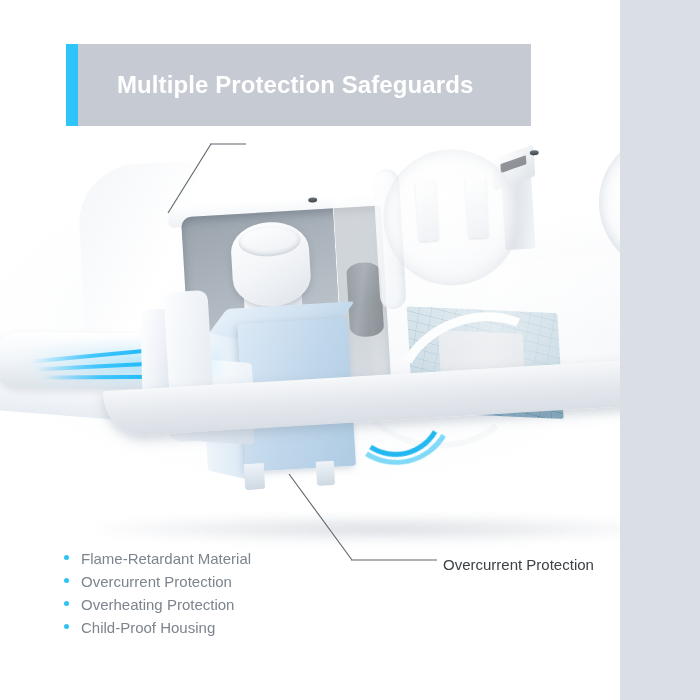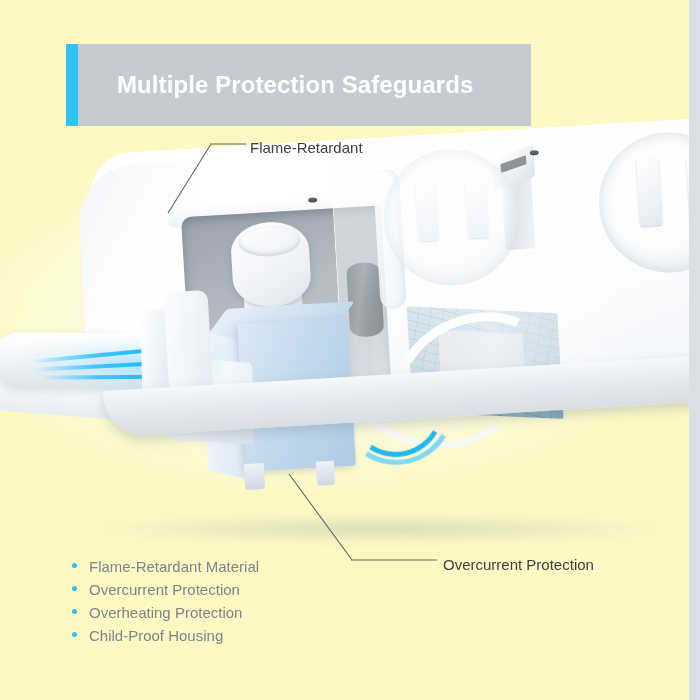--- a/index.html
+++ b/index.html
@@ -9,23 +9,23 @@
   body {
     width: 700px;
     height: 700px;
     overflow: hidden;
     font-family: "Liberation Sans", sans-serif;
     background: #dadee5;
   }
 
   #page {
     position: relative;
-    width: 689px;
+    width: 620px;
     height: 700px;
-    background: #fef9c3;
+    background: #ffffff;
     overflow: hidden;
   }
 
   
   #render-stage {
     position: absolute;
     left: 0; top: 0;
     width: 700px; height: 700px;
     overflow: hidden;
   }
@@ -437,21 +437,21 @@
     stroke: #5c646c;
     stroke-width: 1.1;
   }
 
   
   #feature-list {
     position: absolute;
     left: 60px;
     top: 546px;
     list-style: none;
-    margin: 12px;
+    margin: 4px;
     padding: 0;
   }
   #feature-list li {
     display: flex;
     align-items: baseline;
     height: 23px;
     margin-bottom: 0px;
   }
   #feature-list .bullet-dot {
     width: 5px;
@@ -545,21 +545,20 @@
     <div id="header-band">
       <div id="header-title">Multiple Protection Safeguards</div>
     </div>
   </div>
 
   <svg class="leader" style="left:0; top:0; width:700px; height:700px;">
     <line x1="168" y1="213" x2="211" y2="144"></line>
     <line x1="210" y1="144" x2="246" y2="144"></line>
   </svg>
   <div class="callout-label" id="callout-housing-label">
-    <div>Flame-Retardant</div>
   </div>
 
   <svg class="leader" style="left:0; top:0; width:700px; height:700px;">
     <line x1="289" y1="474" x2="352" y2="560"></line>
     <line x1="351" y1="560" x2="437" y2="560"></line>
   </svg>
   <div class="callout-label" id="callout-overcurrent-label">
     <div>Overcurrent Protection</div>
   </div>
 

